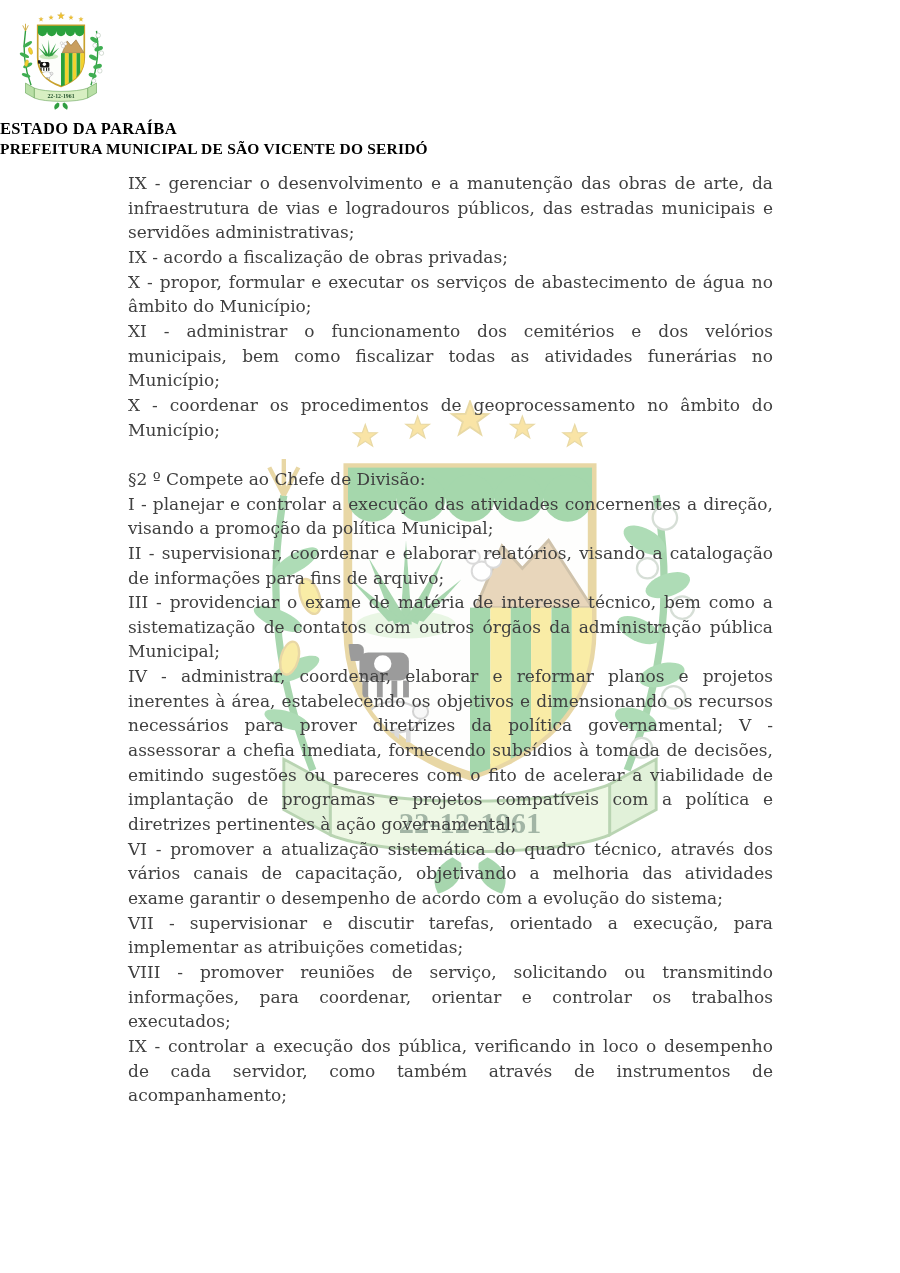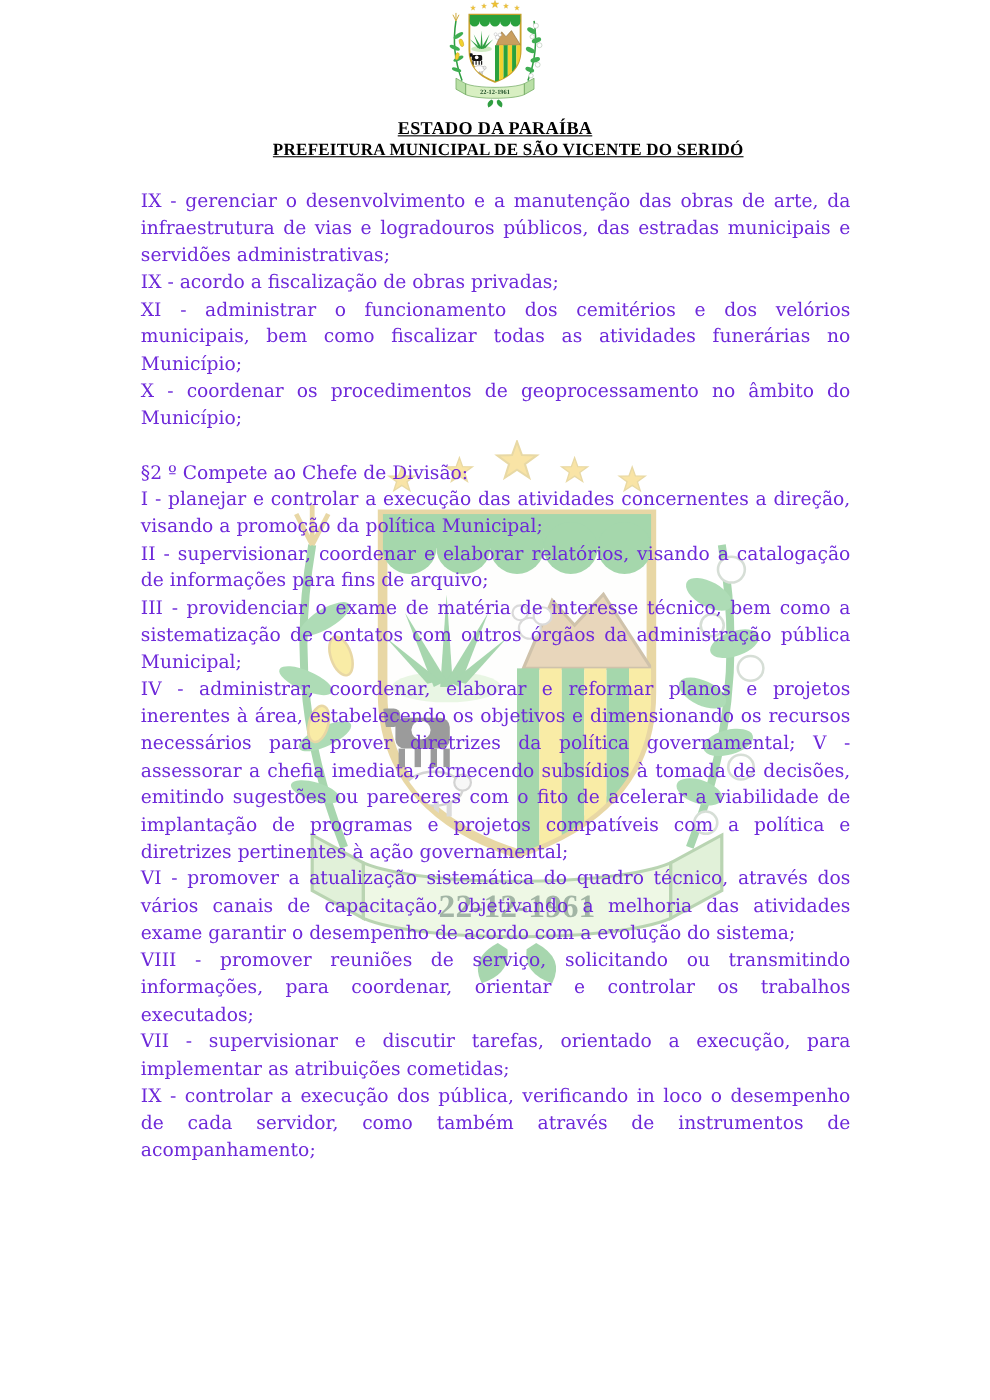--- a/index.html
+++ b/index.html
@@ -17,54 +17,52 @@
     position: absolute;
     left: 150px; top: 400px;
     width: 640px; height: 505px;
     opacity: 0.42;
     z-index: 1;
     pointer-events: none;
   }
 
   .letterhead {
     position: absolute;
-    top: 0; left: 0;
+    top: 12px; left: 0;
     width: 100%;
-    text-align: center;
+    text-align: left;
     z-index: 2;
-    text-decoration: underline;
   }
   .crest { width: 122px; height: 100px; display: inline-block; }
   .h-state {
     font-family: "Liberation Serif", serif;
     font-weight: bold;
     font-size: 16.5px;
     letter-spacing: 0.3px;
     color: #000;
     margin-top: 3px;
   }
   .h-city {
     font-family: "Liberation Serif", serif;
     font-weight: bold;
     font-size: 15.5px;
     letter-spacing: 0.2px;
     color: #000;
     margin-top: 1px;
-    margin-left: 24px;
   }
 
   .content {
     position: absolute;
     left: 128px; top: 171px;
     width: 645px;
     z-index: 2;
     font-family: "DejaVu Serif", serif;
     font-size: 17px;
     line-height: 24.66px;
-    color: #6d28d9;
+    color: #404040;
     text-align: justify;
   }
   .para { margin: 0; }
   .para.spacer-before { margin-top: 24.66px; }
 
   .defs-holder { position: absolute; width: 0; height: 0; overflow: hidden; }
 </style>
 </head>
 <body>
 
@@ -194,38 +192,39 @@
     <div class="h-state">ESTADO DA PARAÍBA</div>
     <div class="h-city">PREFEITURA MUNICIPAL DE SÃO VICENTE DO SERIDÓ</div>
   </header>
 
   <main class="content">
 
       <p class="para">IX - gerenciar o desenvolvimento e a manutenção das obras de arte, da infraestrutura de vias e logradouros públicos, das estradas municipais e servidões administrativas;</p>
 
       <p class="para">IX - acordo a fiscalização de obras privadas;</p>
 
+      <p class="para">X - propor, formular e executar os serviços de abastecimento de água no âmbito do Município;</p>
 
       <p class="para">XI - administrar o funcionamento dos cemitérios e dos velórios municipais, bem como fiscalizar todas as atividades funerárias no Município;</p>
 
       <p class="para">X - coordenar os procedimentos de geoprocessamento no âmbito do Município;</p>
 
 
       <p class="para spacer-before">§2 º Compete ao Chefe de Divisão:</p>
 
       <p class="para">I - planejar e controlar a execução das atividades concernentes a direção, visando a promoção da política Municipal;</p>
 
       <p class="para">II - supervisionar, coordenar e elaborar relatórios, visando a catalogação de informações para fins de arquivo;</p>
 
       <p class="para">III - providenciar o exame de matéria de interesse técnico, bem como a sistematização de contatos com outros órgãos da administração pública Municipal;</p>
 
       <p class="para">IV - administrar, coordenar, elaborar e reformar planos e projetos inerentes à área, estabelecendo os objetivos e dimensionando os recursos necessários para prover diretrizes da política governamental; V - assessorar a chefia imediata, fornecendo subsídios à tomada de decisões, emitindo sugestões ou pareceres com o fito de acelerar a viabilidade de implantação de programas e projetos compatíveis com a política e diretrizes pertinentes à ação governamental;</p>
 
       <p class="para">VI - promover a atualização sistemática do quadro técnico, através dos vários canais de capacitação, objetivando a melhoria das atividades exame garantir o desempenho de acordo com a evolução do sistema;</p>
 
+      <p class="para">VII - supervisionar e discutir tarefas, orientado a execução, para implementar as atribuições cometidas;</p>
+
       <p class="para">VIII - promover reuniões de serviço, solicitando ou transmitindo informações, para coordenar, orientar e controlar os trabalhos executados;</p>
-
-      <p class="para">VII - supervisionar e discutir tarefas, orientado a execução, para implementar as atribuições cometidas;</p>
 
       <p class="para">IX - controlar a execução dos pública, verificando in loco o desempenho de cada servidor, como também através de instrumentos de acompanhamento;</p>
     </main>
 
 </div>
 
 </body></html>

